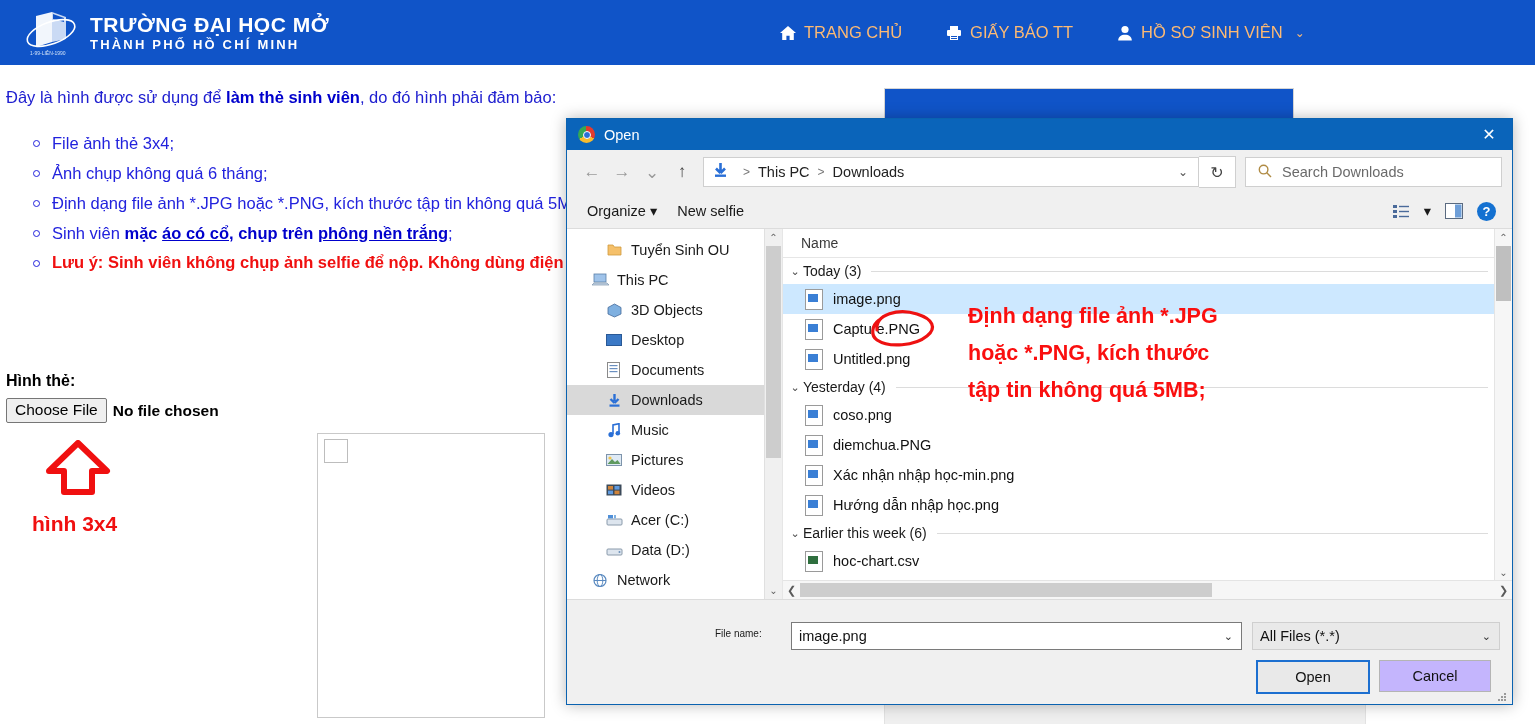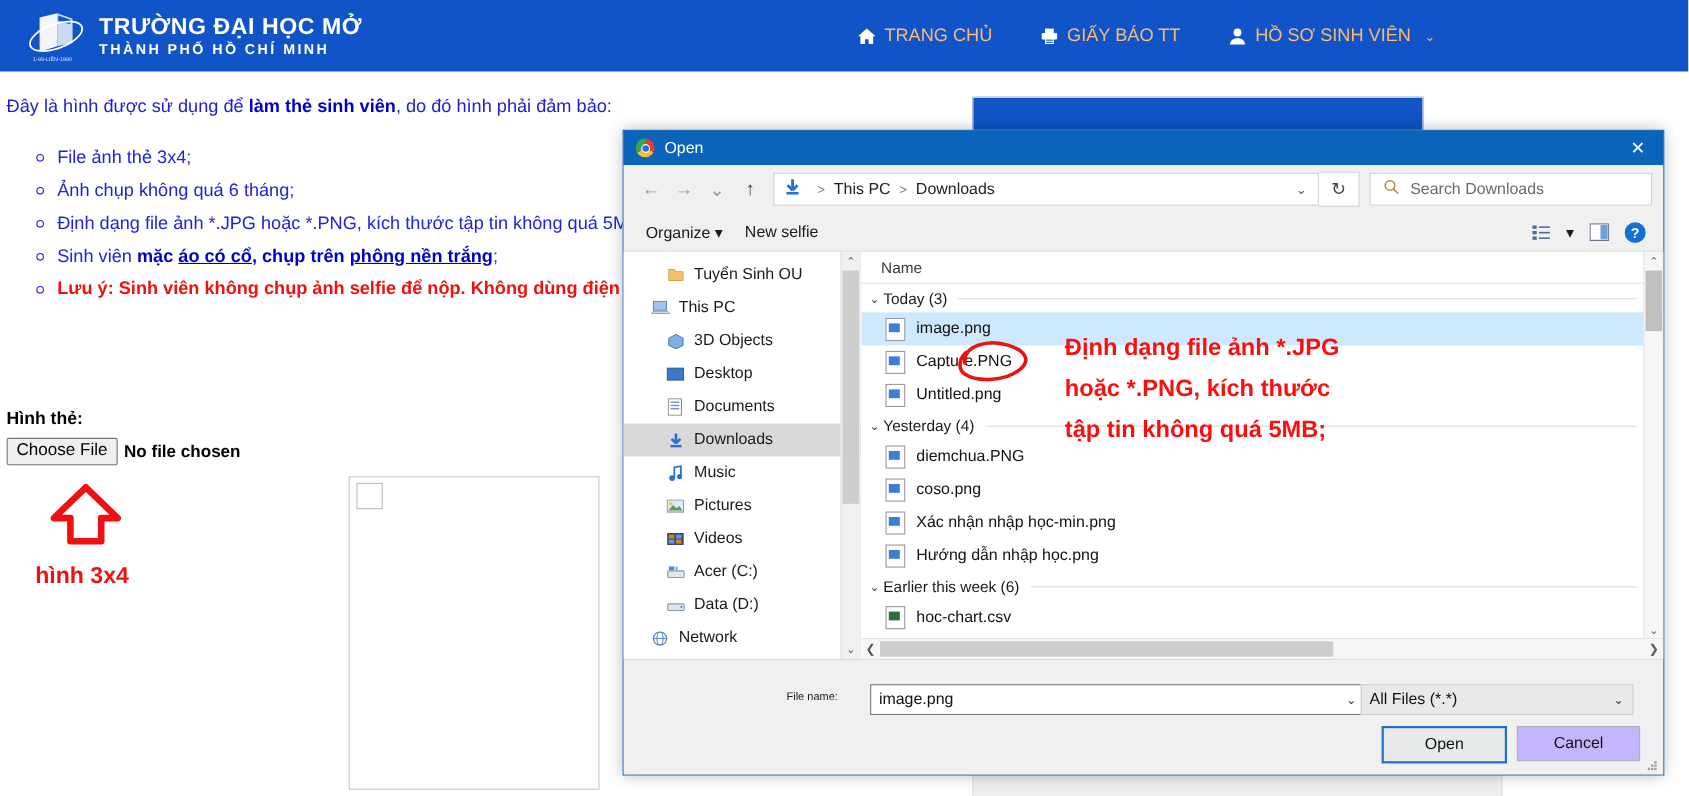--- a/index.html
+++ b/index.html
@@ -172,21 +172,21 @@
 
   .dlg-bottom { height: 104px; background: #f0f0f0; position: relative; border-top: 1px solid #dcdcdc; }
   .fname-label { position: absolute; left: 148px; top: 28px; font-size: 10px; color: #1a1a1a; }
   .fname-input {
     position: absolute; left: 224px; top: 22px; width: 449px; height: 26px; background: #fff;
     border: 1px solid #7a7a7a; display: flex; align-items: center; font-size: 14.5px; color: #111;
   }
   .fname-input span.val { margin-left: 7px; }
   .fname-input span.cv { margin-left: auto; margin-right: 8px; font-size: 11px; color: #333; }
   .filter-select {
-    position: absolute; left: 670px; top: 22px; width: 246px; height: 26px; background: #e9e9e9;
+    position: absolute; left: 685px; top: 22px; width: 246px; height: 26px; background: #e9e9e9;
     border: 1px solid #cfcfcf; display: flex; align-items: center; font-size: 14.5px; color: #111; text-align: right;
   }
   .filter-select span.val { margin-left: 7px; }
   .filter-select span.cv { margin-left: auto; margin-right: 8px; font-size: 11px; color: #333; }
   .dlg-btn {
     position: absolute; top: 60px; height: 30px; width: 110px;
     display: flex; align-items: center; justify-content: center;
     font-size: 14.5px; color: #111; background: #c4b5fd; border: 1px solid #b4b4b4; cursor: pointer;
   }
   .dlg-btn.open { left: 689px; border: 2px solid #1c6fd0; background: #e9e9e9; }
@@ -510,25 +510,25 @@
         </div>
 
         <div>
           <div class="group-row">
             <span class="gchev">⌄</span>
             <span>Yesterday (4)</span>
             <span class="group-rule"></span>
           </div>
           <div class="file-item">
             <span class="f-ico"></span>
-            <span>diemchua.PNG</span>
+            <span>coso.png</span>
           </div>
           <div class="file-item">
             <span class="f-ico"></span>
-            <span>coso.png</span>
+            <span>diemchua.PNG</span>
           </div>
           <div class="file-item">
             <span class="f-ico"></span>
             <span>Xác nhận nhập học-min.png</span>
           </div>
           <div class="file-item">
             <span class="f-ico"></span>
             <span>Hướng dẫn nhập học.png</span>
           </div>
         </div>

